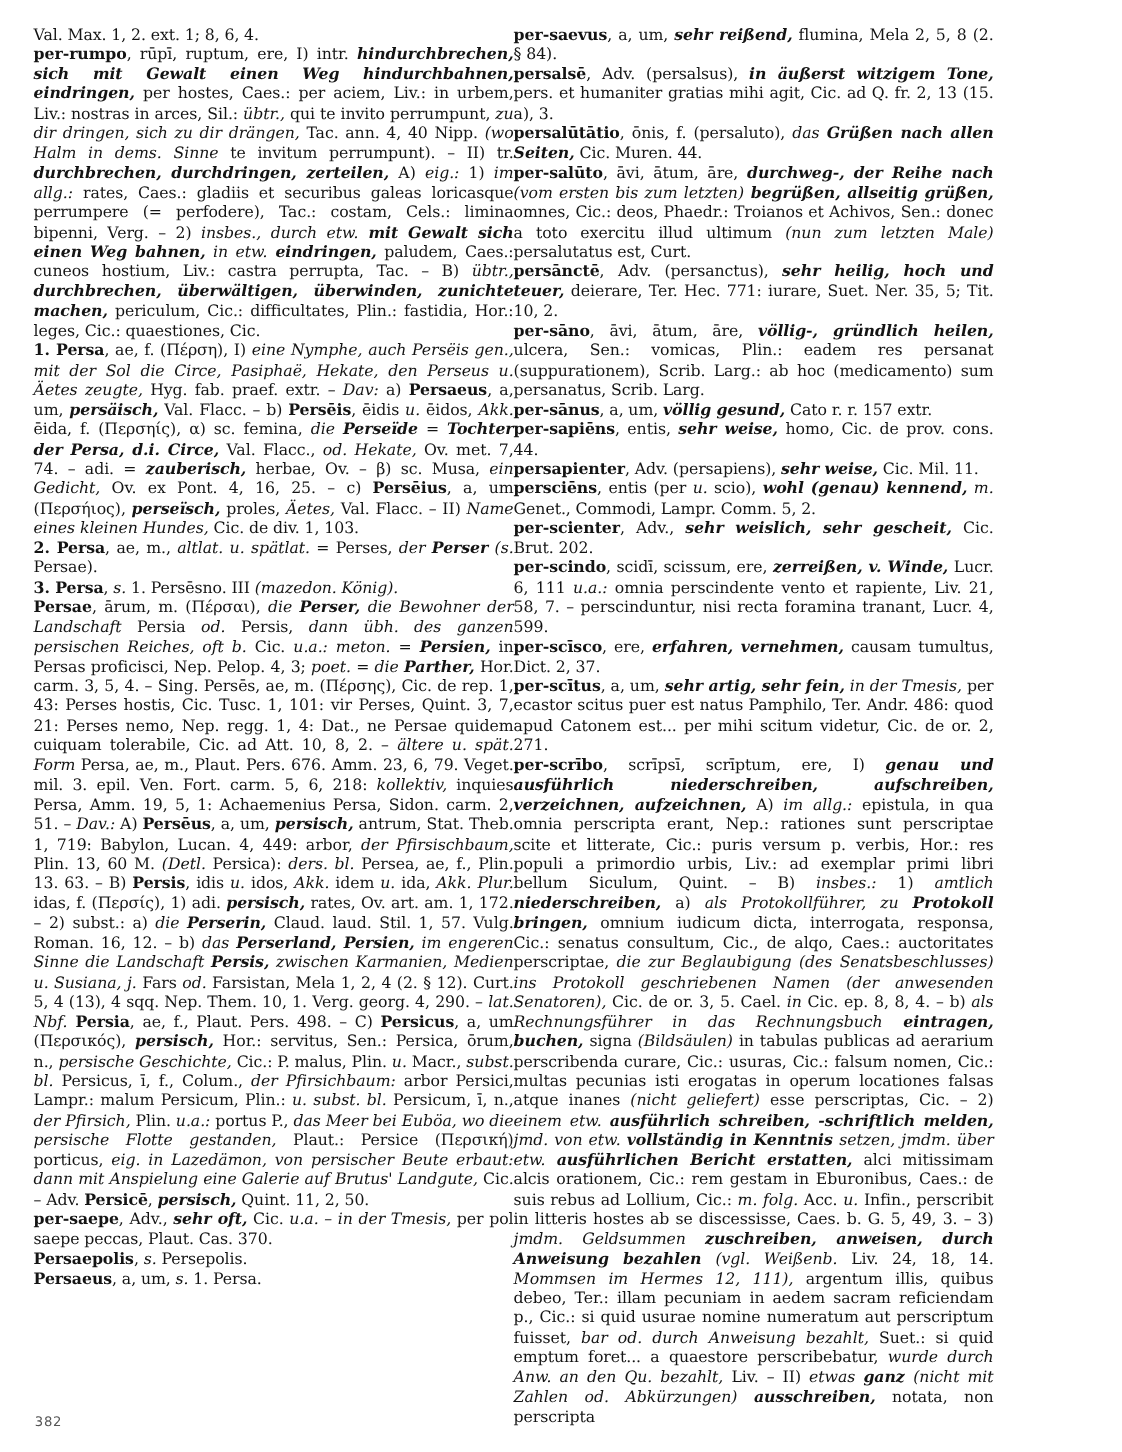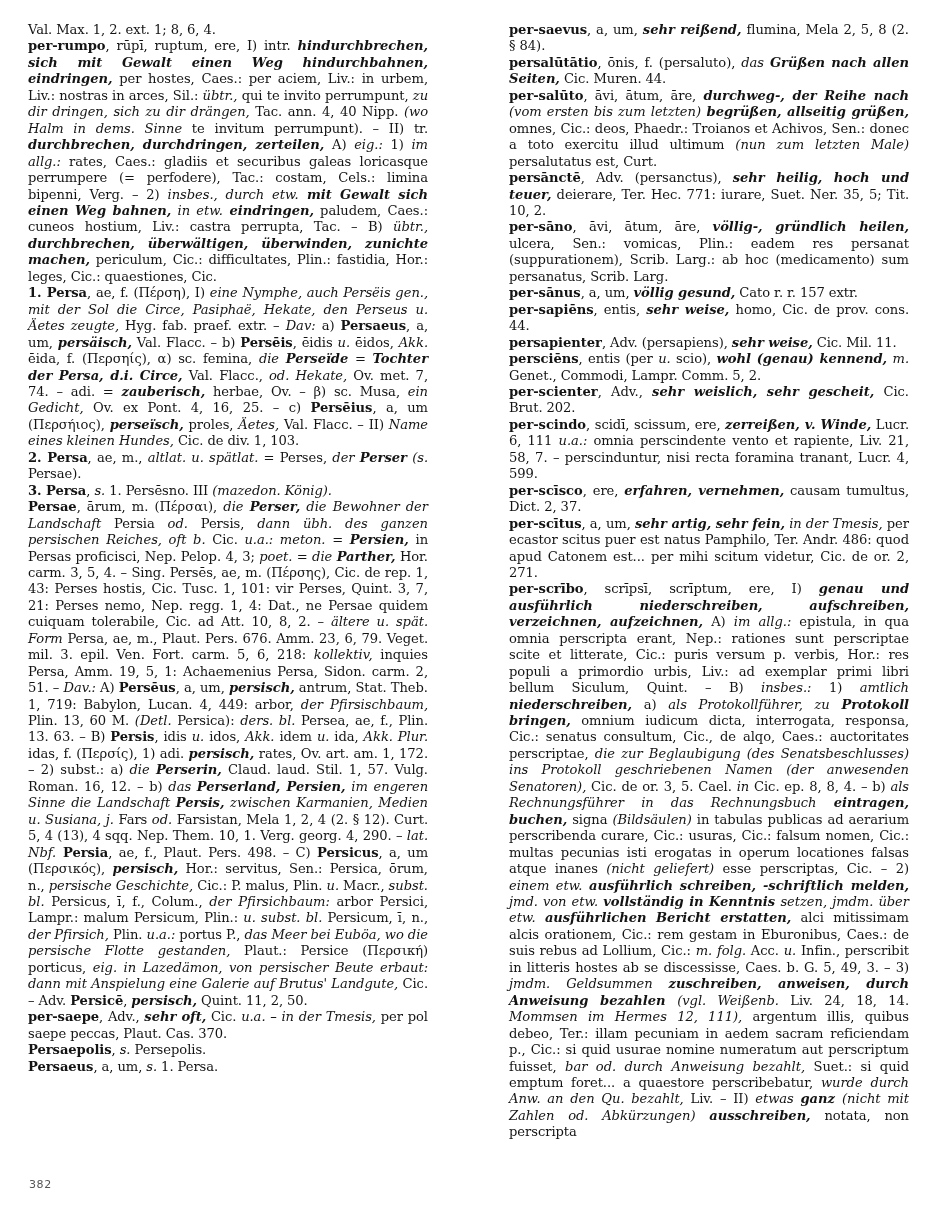--- a/index.html
+++ b/index.html
@@ -20,23 +20,21 @@
     top: 0; left: 0;
     width: 935px;
     height: 1210px;
     box-sizing: border-box;
     padding: 22px 26px 0 28px;
   }
   .columns {
     display: flex;
     flex-direction: row;
     align-items: flex-start;
-    gap: 36px;
     height: 1135px;
-    justify-content: space-between;
   }
   .col {
     width: 400px;
     flex: 0 0 400px;
   }
   .entry {
     font-size: 13.1px;
     line-height: 16.45px;
     text-align: justify;
     text-justify: inter-word;
@@ -77,20 +75,21 @@
         <p class="entry"><span class="hw">1. Persa</span><span>, ae, f. (Πέρση), I) </span><span class="it">eine Nymphe, auch Persëis gen., mit der Sol die Circe, Pasiphaë, Hekate, den Perseus u. Äetes zeugte,</span><span> Hyg. fab. praef. extr. – </span><span class="it">Dav:</span><span> a) </span><span class="hw">Persaeus</span><span>, a, um, </span><span class="bi">persäisch,</span><span> Val. Flacc. – b) </span><span class="hw">Persēis</span><span>, ēidis </span><span class="it">u.</span><span> ēidos, </span><span class="it">Akk.</span><span> ēida, f. (Περσηίς), α) sc. femina, </span><span class="it">die </span><span class="bi">Perseïde</span><span class="it"> = </span><span class="bi">Tochter der Persa, d.i. Circe,</span><span> Val. Flacc., </span><span class="it">od. Hekate,</span><span> Ov. met. 7, 74. – adi. = </span><span class="bi">zauberisch,</span><span> herbae, Ov. – β) sc. Musa, </span><span class="it">ein Gedicht,</span><span> Ov. ex Pont. 4, 16, 25. – c) </span><span class="hw">Persēius</span><span>, a, um (Περσήιος), </span><span class="bi">perseïsch,</span><span> proles, </span><span class="it">Äetes,</span><span> Val. Flacc. – II) </span><span class="it">Name eines kleinen Hundes,</span><span> Cic. de div. 1, 103.</span></p>
         <p class="entry"><span class="hw">2. Persa</span><span>, ae, m., </span><span class="it">altlat. u. spätlat.</span><span> = Perses, </span><span class="it">der </span><span class="bi">Perser</span><span class="it"> (s.</span><span> Persae).</span></p>
         <p class="entry"><span class="hw">3. Persa</span><span>, </span><span class="it">s.</span><span> 1. Persēsno. III </span><span class="it">(mazedon. König).</span></p>
         <p class="entry"><span class="hw">Persae</span><span>, ārum, m. (Πέρσαι), </span><span class="it">die </span><span class="bi">Perser,</span><span class="it"> die Bewohner der Landschaft</span><span> Persia </span><span class="it">od.</span><span> Persis, </span><span class="it">dann übh. des ganzen persischen Reiches, oft b.</span><span> Cic. </span><span class="it">u.a.: meton.</span><span> = </span><span class="bi">Persien,</span><span> in Persas proficisci, Nep. Pelop. 4, 3; </span><span class="it">poet.</span><span> = </span><span class="it">die </span><span class="bi">Parther,</span><span> Hor. carm. 3, 5, 4. – Sing. Persēs, ae, m. (Πέρσης), Cic. de rep. 1, 43: Perses hostis, Cic. Tusc. 1, 101: vir Perses, Quint. 3, 7, 21: Perses nemo, Nep. regg. 1, 4: Dat., ne Persae quidem cuiquam tolerabile, Cic. ad Att. 10, 8, 2. – </span><span class="it">ältere u. spät. Form</span><span> Persa, ae, m., Plaut. Pers. 676. Amm. 23, 6, 79. Veget. mil. 3. epil. Ven. Fort. carm. 5, 6, 218: </span><span class="it">kollektiv,</span><span> inquies Persa, Amm. 19, 5, 1: Achaemenius Persa, Sidon. carm. 2, 51. – </span><span class="it">Dav.:</span><span> A) </span><span class="hw">Persēus</span><span>, a, um, </span><span class="bi">persisch,</span><span> antrum, Stat. Theb. 1, 719: Babylon, Lucan. 4, 449: arbor, </span><span class="it">der Pfirsischbaum,</span><span> Plin. 13, 60 M. </span><span class="it">(Detl.</span><span> Persica): </span><span class="it">ders. bl.</span><span> Persea, ae, f., Plin. 13. 63. – B) </span><span class="hw">Persis</span><span>, idis </span><span class="it">u.</span><span> idos, </span><span class="it">Akk.</span><span> idem </span><span class="it">u.</span><span> ida, </span><span class="it">Akk. Plur.</span><span> idas, f. (Περσίς), 1) adi. </span><span class="bi">persisch,</span><span> rates, Ov. art. am. 1, 172. – 2) subst.: a) </span><span class="it">die </span><span class="bi">Perserin,</span><span> Claud. laud. Stil. 1, 57. Vulg. Roman. 16, 12. – b) </span><span class="it">das </span><span class="bi">Perserland, Persien,</span><span class="it"> im engeren Sinne die Landschaft </span><span class="bi">Persis,</span><span class="it"> zwischen Karmanien, Medien u. Susiana, j.</span><span> Fars </span><span class="it">od.</span><span> Farsistan, Mela 1, 2, 4 (2. § 12). Curt. 5, 4 (13), 4 sqq. Nep. Them. 10, 1. Verg. georg. 4, 290. – </span><span class="it">lat. Nbf.</span><span class="hw"> Persia</span><span>, ae, f., Plaut. Pers. 498. – C) </span><span class="hw">Persicus</span><span>, a, um (Περσικός), </span><span class="bi">persisch,</span><span> Hor.: servitus, Sen.: Persica, ōrum, n., </span><span class="it">persische Geschichte,</span><span> Cic.: P. malus, Plin. </span><span class="it">u.</span><span> Macr., </span><span class="it">subst. bl.</span><span> Persicus, ī, f., Colum., </span><span class="it">der Pfirsichbaum:</span><span> arbor Persici, Lampr.: malum Persicum, Plin.: </span><span class="it">u. subst. bl.</span><span> Persicum, ī, n., </span><span class="it">der Pfirsich,</span><span> Plin. </span><span class="it">u.a.:</span><span> portus P., </span><span class="it">das Meer bei Euböa, wo die persische Flotte gestanden,</span><span> Plaut.: Persice (Περσική) porticus, </span><span class="it">eig. in Lazedämon, von persischer Beute erbaut: dann mit Anspielung eine Galerie auf Brutus' Landgute,</span><span> Cic. – Adv. </span><span class="hw">Persicē</span><span>, </span><span class="bi">persisch,</span><span> Quint. 11, 2, 50.</span></p>
         <p class="entry"><span class="hw">per-saepe</span><span>, Adv., </span><span class="bi">sehr oft,</span><span> Cic. </span><span class="it">u.a. – in der Tmesis,</span><span> per pol saepe peccas, Plaut. Cas. 370.</span></p>
         <p class="entry"><span class="hw">Persaepolis</span><span>, </span><span class="it">s.</span><span> Persepolis.</span></p>
         <p class="entry"><span class="hw">Persaeus</span><span>, a, um, </span><span class="it">s.</span><span> 1. Persa.</span></p>
       </div>
     <div class="col" id="col-right">
         <p class="entry"><span class="hw">per-saevus</span><span>, a, um, </span><span class="bi">sehr reißend,</span><span> flumina, Mela 2, 5, 8 (2. § 84).</span></p>
+        <p class="entry"><span class="hw">persalsē</span><span>, Adv. (persalsus), </span><span class="bi">in äußerst witzigem Tone,</span><span> pers. et humaniter gratias mihi agit, Cic. ad Q. fr. 2, 13 (15. a), 3.</span></p>
         <p class="entry"><span class="hw">persalūtātio</span><span>, ōnis, f. (persaluto), </span><span class="it">das </span><span class="bi">Grüßen nach allen Seiten,</span><span> Cic. Muren. 44.</span></p>
         <p class="entry"><span class="hw">per-salūto</span><span>, āvi, ātum, āre, </span><span class="bi">durchweg-, der Reihe nach </span><span class="it">(vom ersten bis zum letzten)</span><span class="bi"> begrüßen, allseitig grüßen,</span><span> omnes, Cic.: deos, Phaedr.: Troianos et Achivos, Sen.: donec a toto exercitu illud ultimum </span><span class="it">(nun zum letzten Male)</span><span> persalutatus est, Curt.</span></p>
         <p class="entry"><span class="hw">persānctē</span><span>, Adv. (persanctus), </span><span class="bi">sehr heilig, hoch und teuer,</span><span> deierare, Ter. Hec. 771: iurare, Suet. Ner. 35, 5; Tit. 10, 2.</span></p>
         <p class="entry"><span class="hw">per-sāno</span><span>, āvi, ātum, āre, </span><span class="bi">völlig-, gründlich heilen,</span><span> ulcera, Sen.: vomicas, Plin.: eadem res persanat (suppurationem), Scrib. Larg.: ab hoc (medicamento) sum persanatus, Scrib. Larg.</span></p>
         <p class="entry"><span class="hw">per-sānus</span><span>, a, um, </span><span class="bi">völlig gesund,</span><span> Cato r. r. 157 extr.</span></p>
         <p class="entry"><span class="hw">per-sapiēns</span><span>, entis, </span><span class="bi">sehr weise,</span><span> homo, Cic. de prov. cons. 44.</span></p>
         <p class="entry"><span class="hw">persapienter</span><span>, Adv. (persapiens), </span><span class="bi">sehr weise,</span><span> Cic. Mil. 11.</span></p>
         <p class="entry"><span class="hw">persciēns</span><span>, entis (per </span><span class="it">u.</span><span> scio), </span><span class="bi">wohl (genau) kennend,</span><span class="it"> m.</span><span> Genet., Commodi, Lampr. Comm. 5, 2.</span></p>
         <p class="entry"><span class="hw">per-scienter</span><span>, Adv., </span><span class="bi">sehr weislich, sehr gescheit,</span><span> Cic. Brut. 202.</span></p>
         <p class="entry"><span class="hw">per-scindo</span><span>, scidī, scissum, ere, </span><span class="bi">zerreißen, v. Winde,</span><span> Lucr. 6, 111 </span><span class="it">u.a.:</span><span> omnia perscindente vento et rapiente, Liv. 21, 58, 7. – perscinduntur, nisi recta foramina tranant, Lucr. 4, 599.</span></p>

